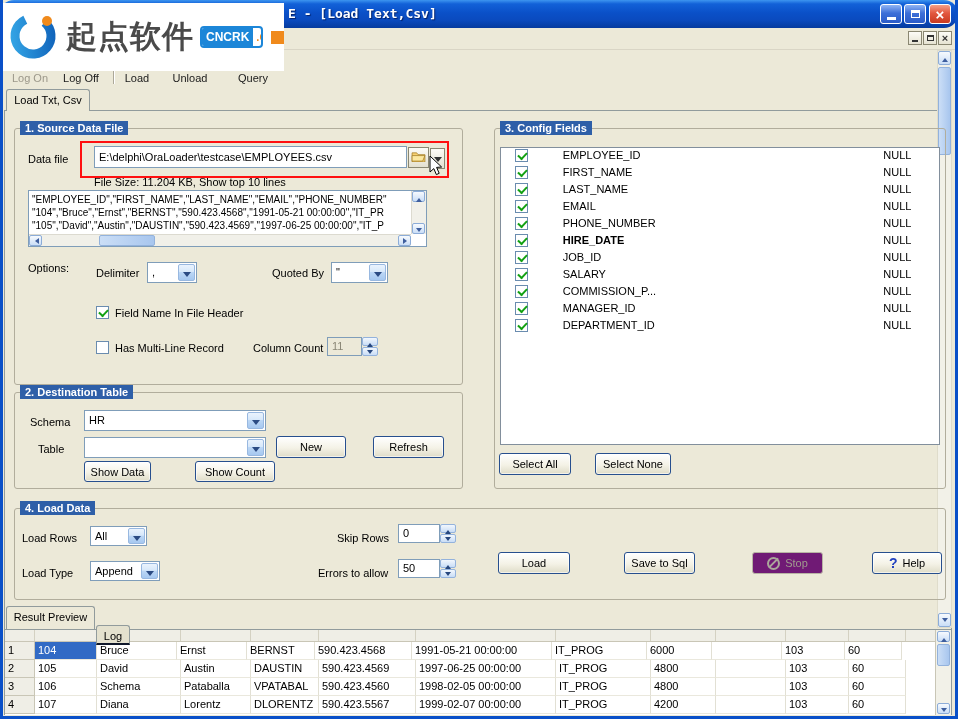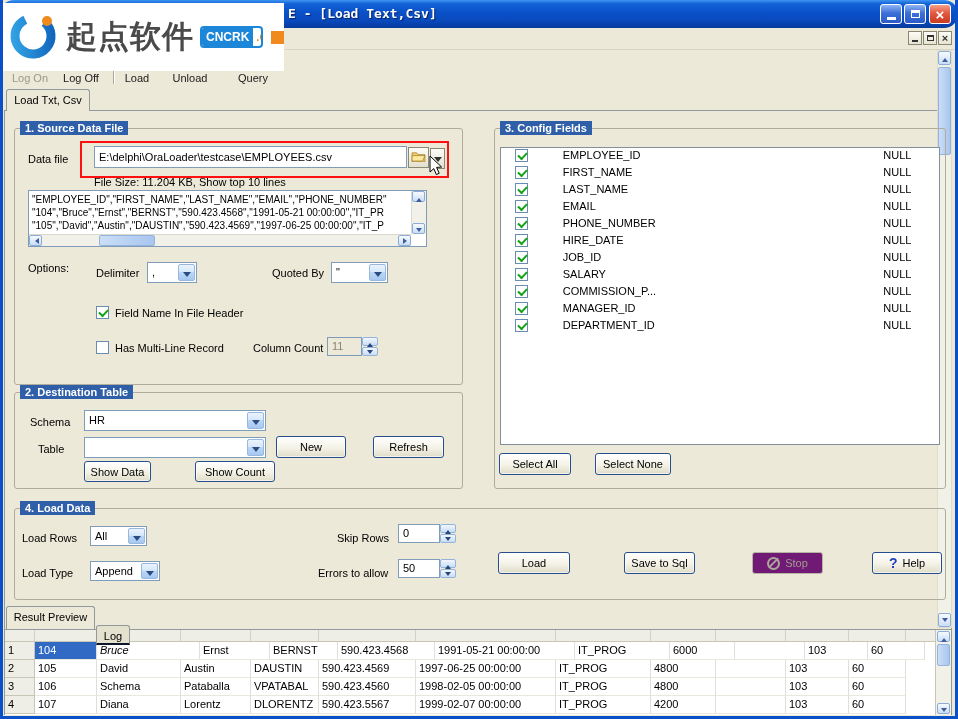--- a/index.html
+++ b/index.html
@@ -315,21 +315,21 @@
       </div>
       <div class="cfg-row">
         <div class="cfg-cell" style="width: 58px;"><span class="xp-check checked"></span></div>
         <div class="cfg-cell" style="width: 110px;">PHONE_NUMBER</div>
         <div class="cfg-cell" style="width: 80px;"></div>
         <div class="cfg-cell" style="width: 132px;"></div>
         <div class="cfg-cell" style="width: 60px;">NULL</div>
       </div>
       <div class="cfg-row">
         <div class="cfg-cell" style="width: 58px;"><span class="xp-check checked"></span></div>
-        <div class="cfg-cell" style="width: 110px;">HIRE_DATE</div>
+        <div class="cfg-cell" style="width: 110px; font-weight: bold;">HIRE_DATE</div>
         <div class="cfg-cell" style="width: 80px;"></div>
         <div class="cfg-cell" style="width: 132px;"></div>
         <div class="cfg-cell" style="width: 60px;">NULL</div>
       </div>
       <div class="cfg-row">
         <div class="cfg-cell" style="width: 58px;"><span class="xp-check checked"></span></div>
         <div class="cfg-cell" style="width: 110px;">JOB_ID</div>
         <div class="cfg-cell" style="width: 80px;"></div>
         <div class="cfg-cell" style="width: 132px;"></div>
         <div class="cfg-cell" style="width: 60px;">NULL</div>
@@ -420,21 +420,21 @@
       <div class="gh-cell" style="width: 95px;"></div>
       <div class="gh-cell" style="width: 65px;"></div>
       <div class="gh-cell" style="width: 70px;"></div>
       <div class="gh-cell" style="width: 63px;"></div>
       <div class="gh-cell" style="width: 57px;"></div>
     </div>
   <div>
       <div class="grid-row">
         <div class="grid-cell rownum" style="width: 30px;">1</div>
         <div class="grid-cell selected" style="width: 62px;">104</div>
-        <div class="grid-cell" style="width: 103px; font-style: italic;">Bruce</div>
+        <div class="grid-cell" style="width: 80px;">Bruce</div>
         <div class="grid-cell" style="width: 70px;">Ernst</div>
         <div class="grid-cell" style="width: 68px;">BERNST</div>
         <div class="grid-cell" style="width: 97px;">590.423.4568</div>
         <div class="grid-cell" style="width: 140px;">1991-05-21 00:00:00</div>
         <div class="grid-cell" style="width: 95px;">IT_PROG</div>
         <div class="grid-cell" style="width: 65px;">6000</div>
         <div class="grid-cell" style="width: 70px;"></div>
         <div class="grid-cell" style="width: 63px;">103</div>
         <div class="grid-cell" style="width: 57px;">60</div>
       </div>

